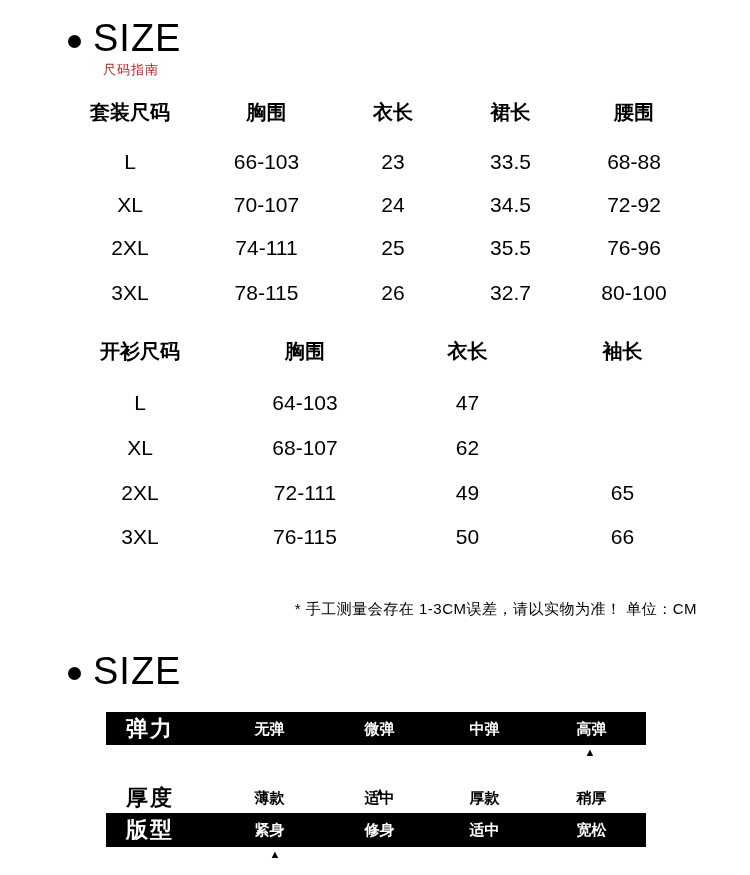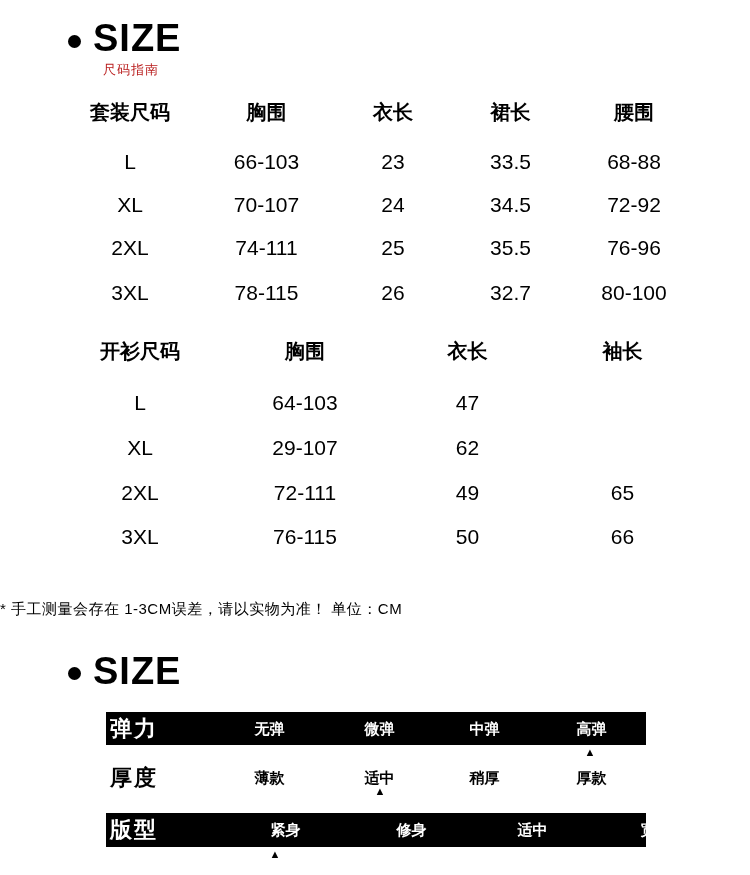--- a/index.html
+++ b/index.html
@@ -16,21 +16,21 @@
   .title-dot {
     position: absolute;
     width: 13px; height: 13px;
     border-radius: 50%;
     background: #000;
   }
   .size-title {
     position: absolute;
     left: 93px;
     font-size: 38px;
-    font-weight: 700;
+    font-weight: 400;
     letter-spacing: 1px;
     line-height: 42px;
   }
   .subtitle {
     position: absolute;
     left: 103px;
     font-size: 13px;
     color: #b91c1c;
     letter-spacing: 1px;
   }
@@ -61,52 +61,52 @@
   .r-h2  { top: 329px; }
   .r-2a  { top: 381px; }
   .r-2b  { top: 426px; }
   .r-2c  { top: 471px; }
   .r-2d  { top: 515px; }
 
   .note {
     position: absolute;
     top: 598px; left: 0;
     width: 697px;
-    text-align: left;
+    text-align: right;
     font-size: 15px;
     line-height: 22px;
     letter-spacing: 0.5px;
   }
 
   
   .attr-row {
     position: absolute;
     left: 106px;
     width: 540px;
     display: grid;
     grid-template-columns: 106px 115px 105px 105px 109px;
     align-items: center;
   }
   .attr-row .label {
     font-size: 22px;
     font-weight: 700;
     text-align: left;
-    padding-left: 4px;
+    padding-left: 20px;
     letter-spacing: 2px;
   }
   .attr-row .opt { font-size: 15px; text-align: center; }
 
   .attr-black { background: #000000; color: #ffffff; }
   .attr-black .opt { font-weight: 700; }
-  .attr-white { background: #ffffff; color: #000000; }
+  .attr-white { background: #ffffff; color: #000000; margin-top: 20px; }
   .attr-white .opt { font-weight: 700; }
 
   .row-elastic   { top: 712px; height: 33px; line-height: 33px; }
   .row-thickness { top: 760px; height: 36px; line-height: 36px; }
-  .row-fit       { top: 813px; height: 34px; line-height: 34px; gap: 16px; }
+  .row-fit       { top: 813px; height: 34px; line-height: 34px; }
 
   .attr-marker {
     position: absolute;
     font-size: 11px;
     line-height: 11px;
     color: #000;
     transform: translateX(-50%);
   }
   .marker-0 { top: 747px; }
   .marker-1 { top: 786px; }
@@ -161,21 +161,21 @@
   <div class="cell">衣长</div>
   <div class="cell">袖长</div>
 </div>
 <div class="t-row t2 r-2a">
   <div class="cell sz">L</div>
   <div class="cell">64-103</div>
   <div class="cell">47</div>
 </div>
 <div class="t-row t2 r-2b">
   <div class="cell sz">XL</div>
-  <div class="cell">29-107</div>
+  <div class="cell">68-107</div>
   <div class="cell">62</div>
 </div>
 <div class="t-row t2 r-2c">
   <div class="cell sz">2XL</div>
   <div class="cell">72-111</div>
   <div class="cell">49</div>
   <div class="cell">65</div>
 </div>
 <div class="t-row t2 r-2d">
   <div class="cell sz">3XL</div>
@@ -195,22 +195,22 @@
   <div class="opt">微弹</div>
   <div class="opt">中弹</div>
   <div class="opt">高弹</div>
 </div>
 <span class="attr-marker marker-0" style="left: 590px;">▲</span>
 
 <div class="attr-row attr-white row-thickness">
   <div class="label">厚度</div>
   <div class="opt">薄款</div>
   <div class="opt">适中</div>
+  <div class="opt">厚款</div>
   <div class="opt">稍厚</div>
-  <div class="opt">厚款</div>
 </div>
 <span class="attr-marker marker-1" style="left: 380px;">▲</span>
 
 <div class="attr-row attr-black row-fit">
   <div class="label">版型</div>
   <div class="opt">紧身</div>
   <div class="opt">修身</div>
   <div class="opt">适中</div>
   <div class="opt">宽松</div>
 </div>

